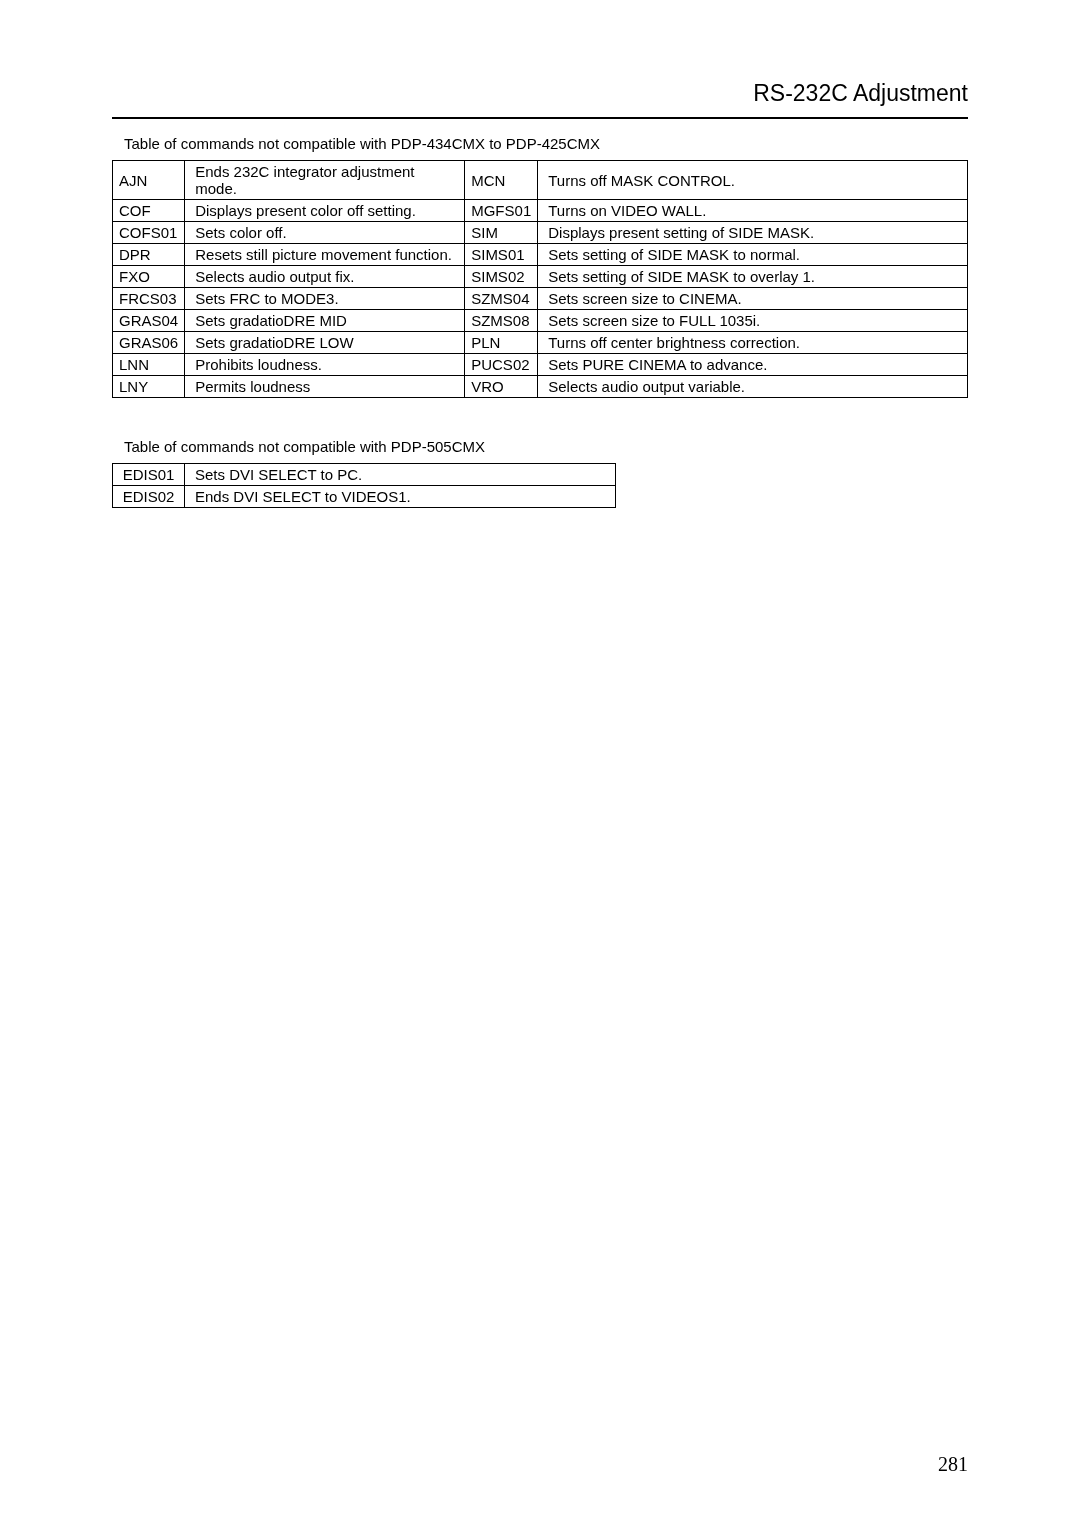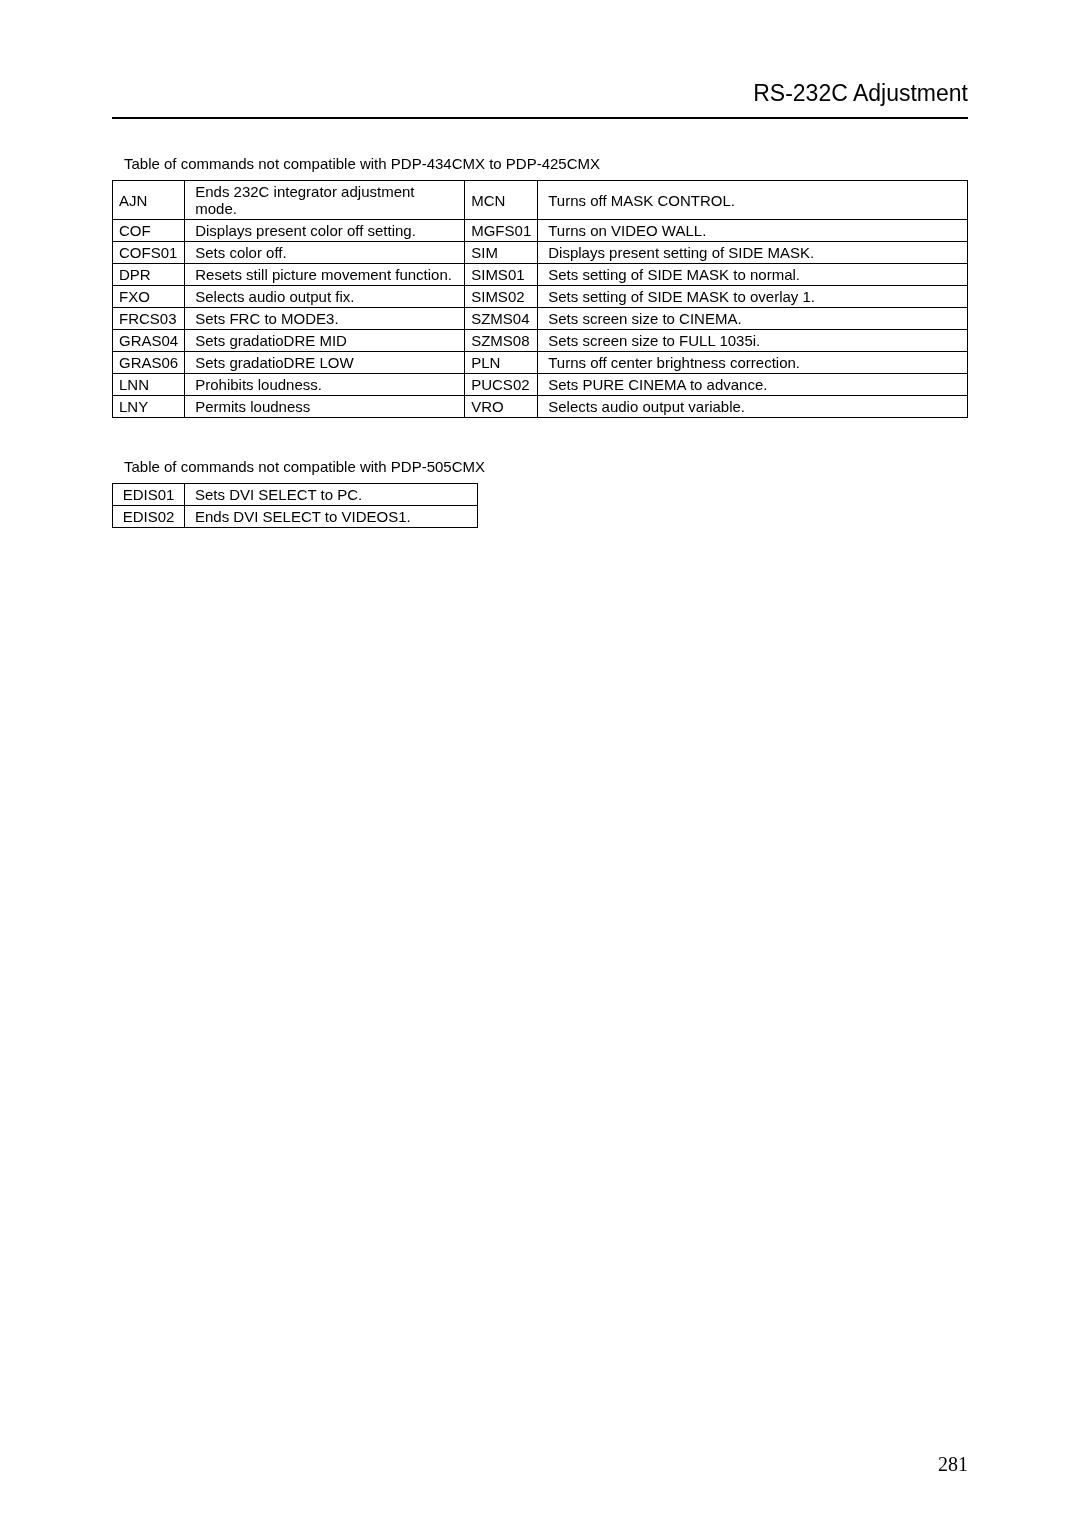--- a/index.html
+++ b/index.html
@@ -14,37 +14,37 @@
       height: 1528px;
       position: relative;
       padding: 80px 112px 60px 112px;
     }
     .header-title {
       text-align: right;
       font-size: 23px;
       font-weight: normal;
       padding-bottom: 10px;
       border-bottom: 2px solid #000;
-      margin-bottom: 36px;
+      margin-bottom: 16px;
     }
     .table-caption {
       font-size: 15px;
       margin-bottom: 8px;
       margin-left: 12px;
     }
     table {
       border-collapse: collapse;
       font-size: 15px;
       margin-bottom: 40px;
     }
     table.table1 {
       width: 100%;
     }
     table.table2 {
-      width: 366px;
+      width: 504px;
     }
     td {
       border: 1px solid #000;
       padding: 2px 6px;
       vertical-align: middle;
       height: 22px;
     }
     .cmd-col {
       width: 72px;
       text-align: left;

